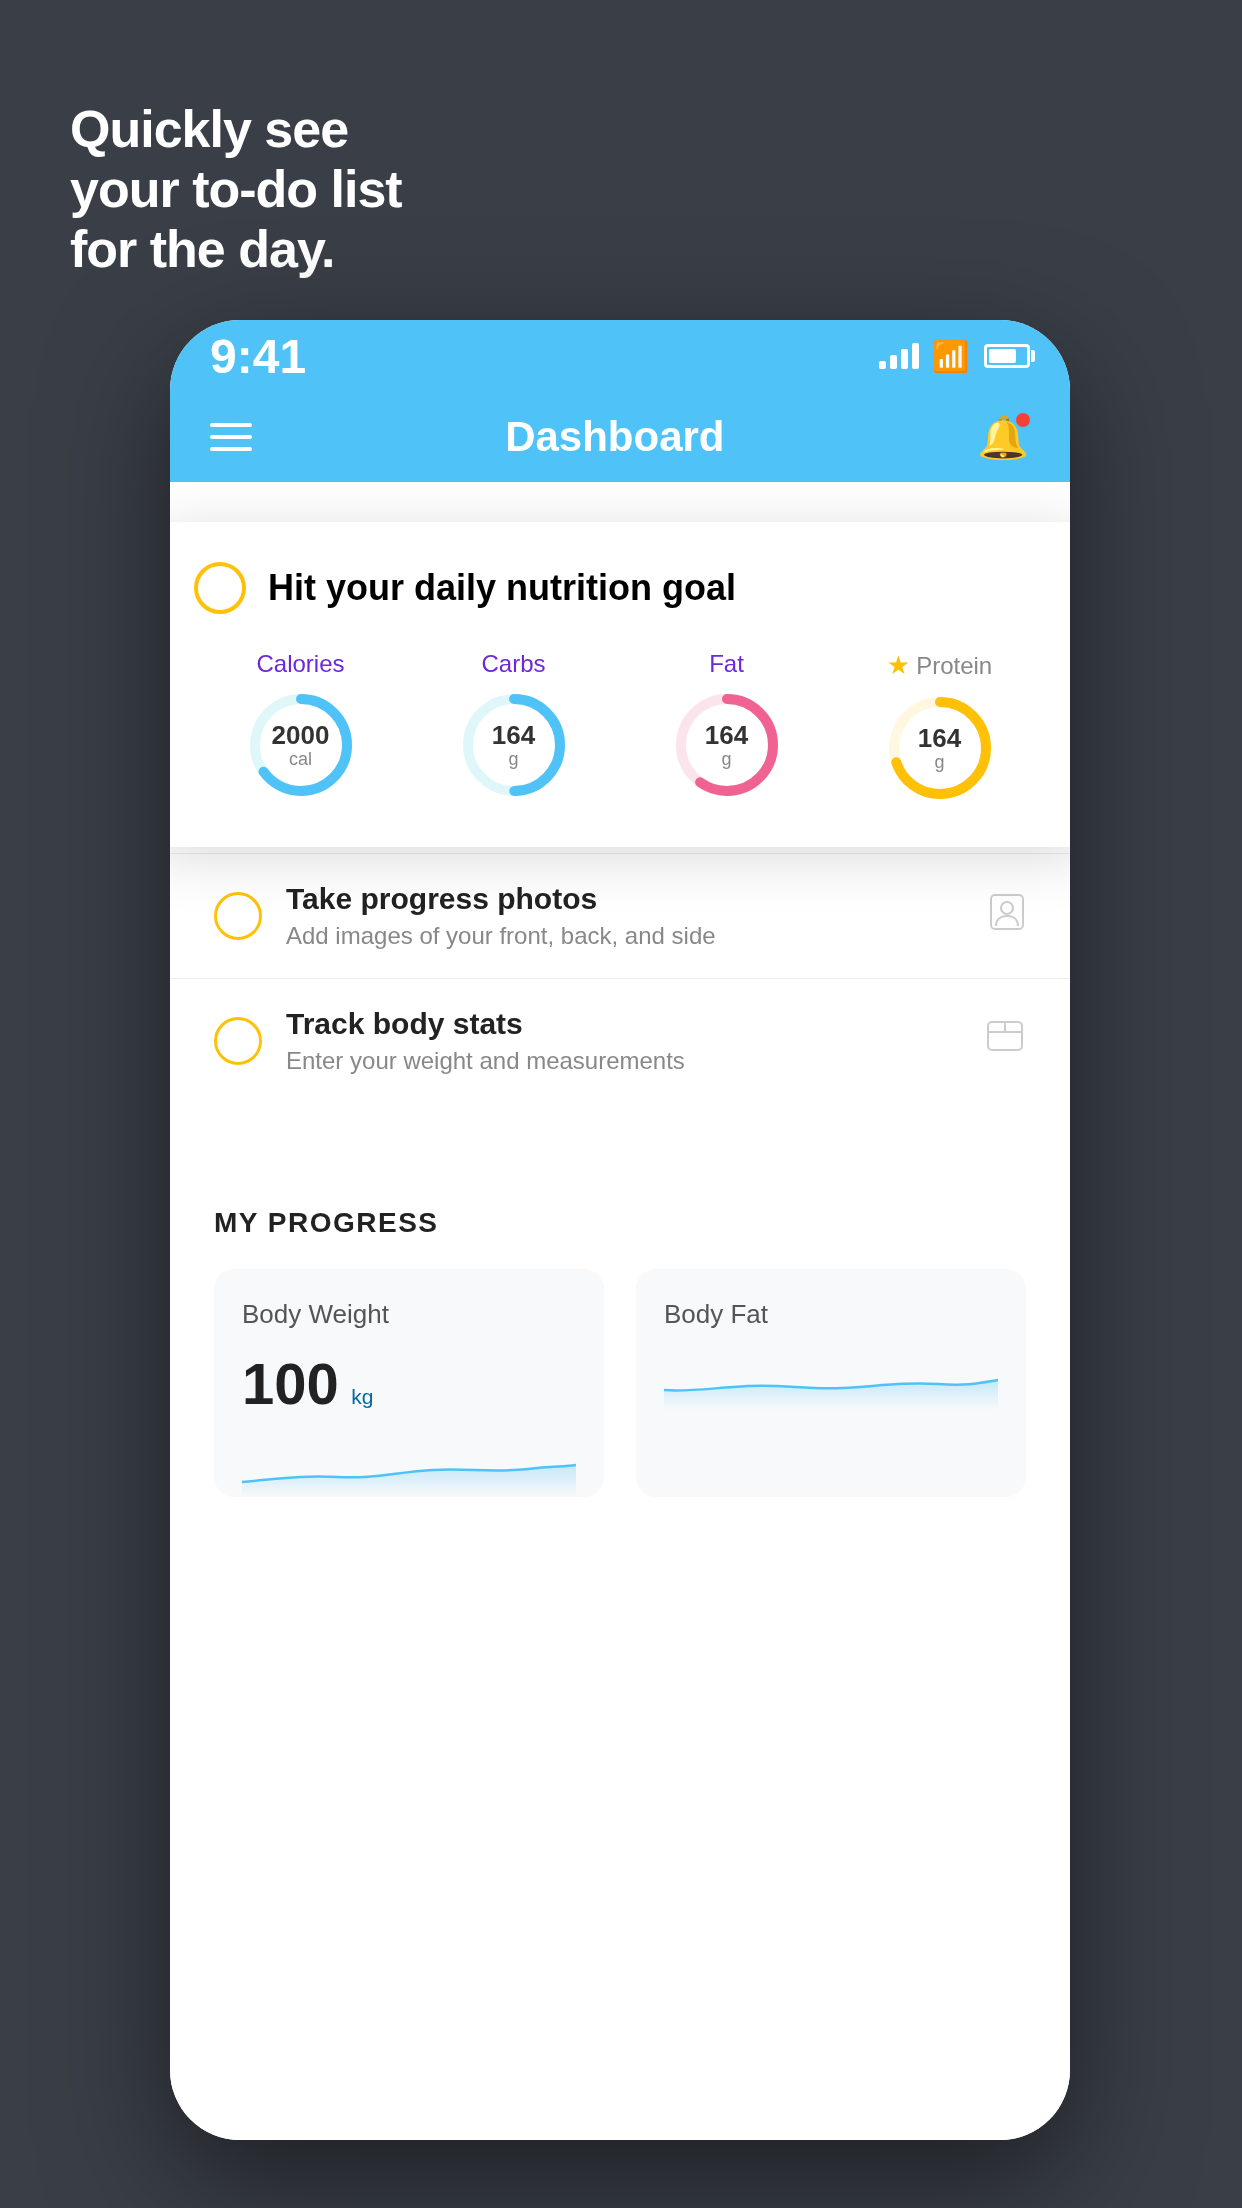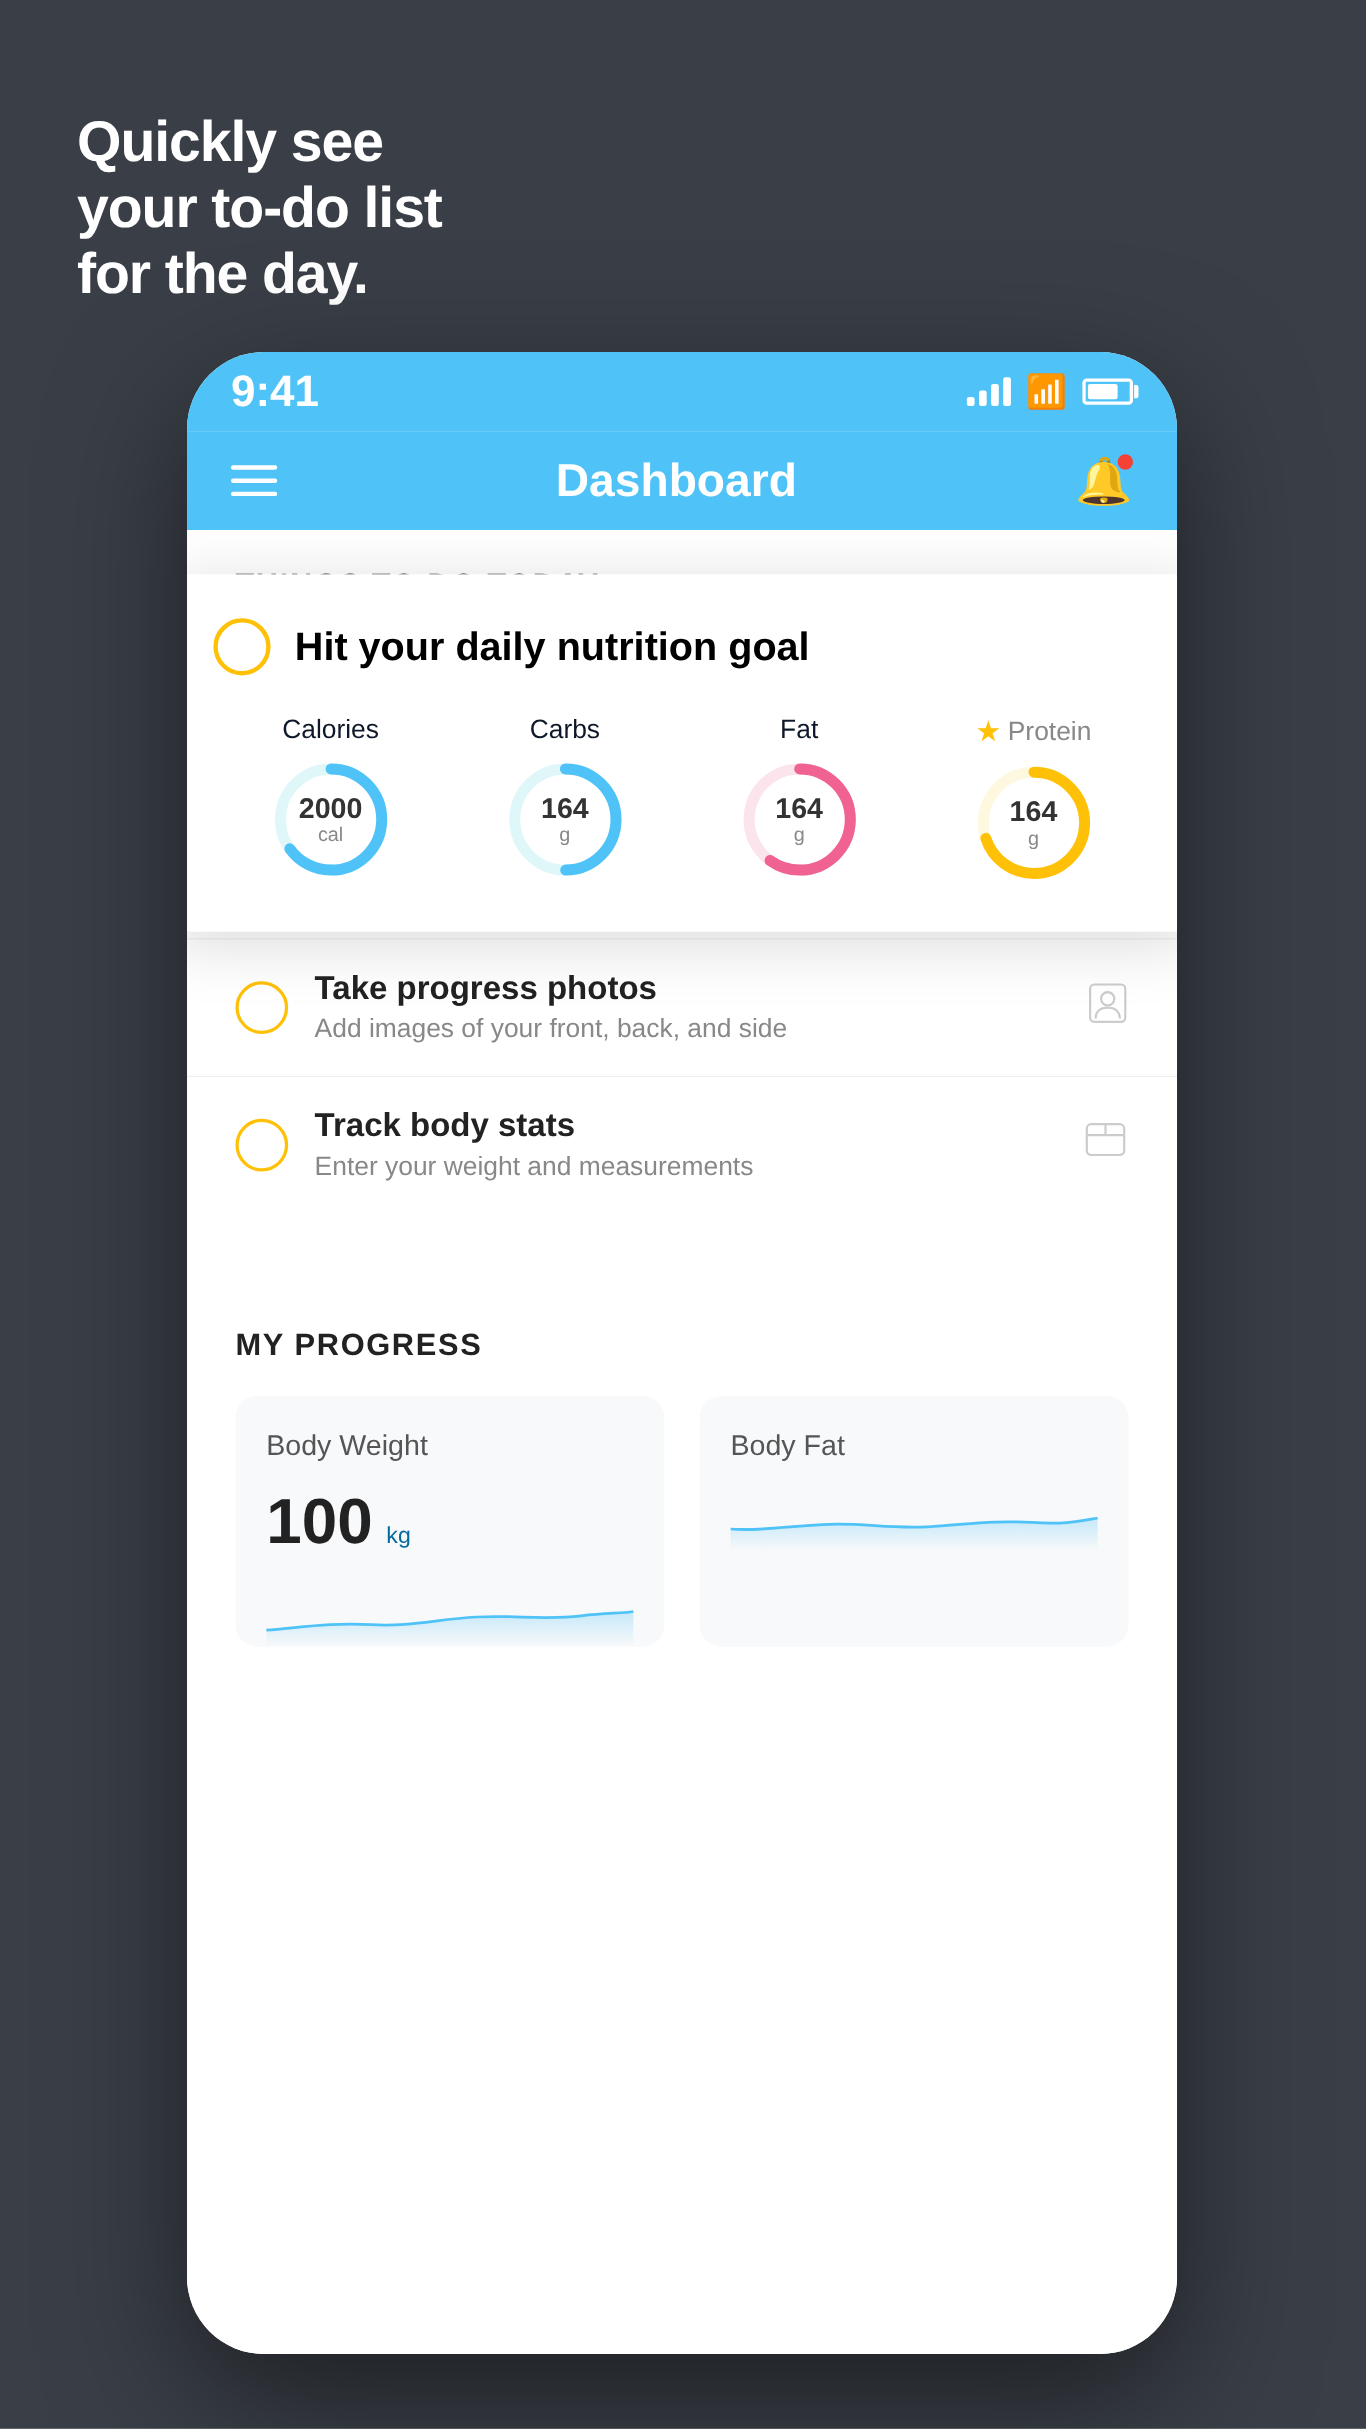--- a/index.html
+++ b/index.html
@@ -42,21 +42,21 @@
     .status-bar {
       background: #4fc3f7;
       height: 72px;
       display: flex;
       align-items: center;
       justify-content: space-between;
       padding: 0 40px;
     }
     .status-time {
       color: #fff;
-      font-size: 40px;
+      font-size: 48px;
       font-weight: 600;
     }
     .status-icons {
       display: flex;
       align-items: center;
       gap: 14px;
     }
     .signal-bars {
       display: flex;
       align-items: flex-end;
@@ -202,21 +202,21 @@
 
     .nutrition-item {
       display: flex;
       flex-direction: column;
       align-items: center;
       gap: 12px;
     }
 
     .nutrition-label {
       font-size: 24px;
-      color: #0f172a;
+      color: #6d28d9;
     }
 
     .nutrition-label.star-label {
       display: flex;
       align-items: center;
       gap: 6px;
       color: #888;
     }
 
     .star {

